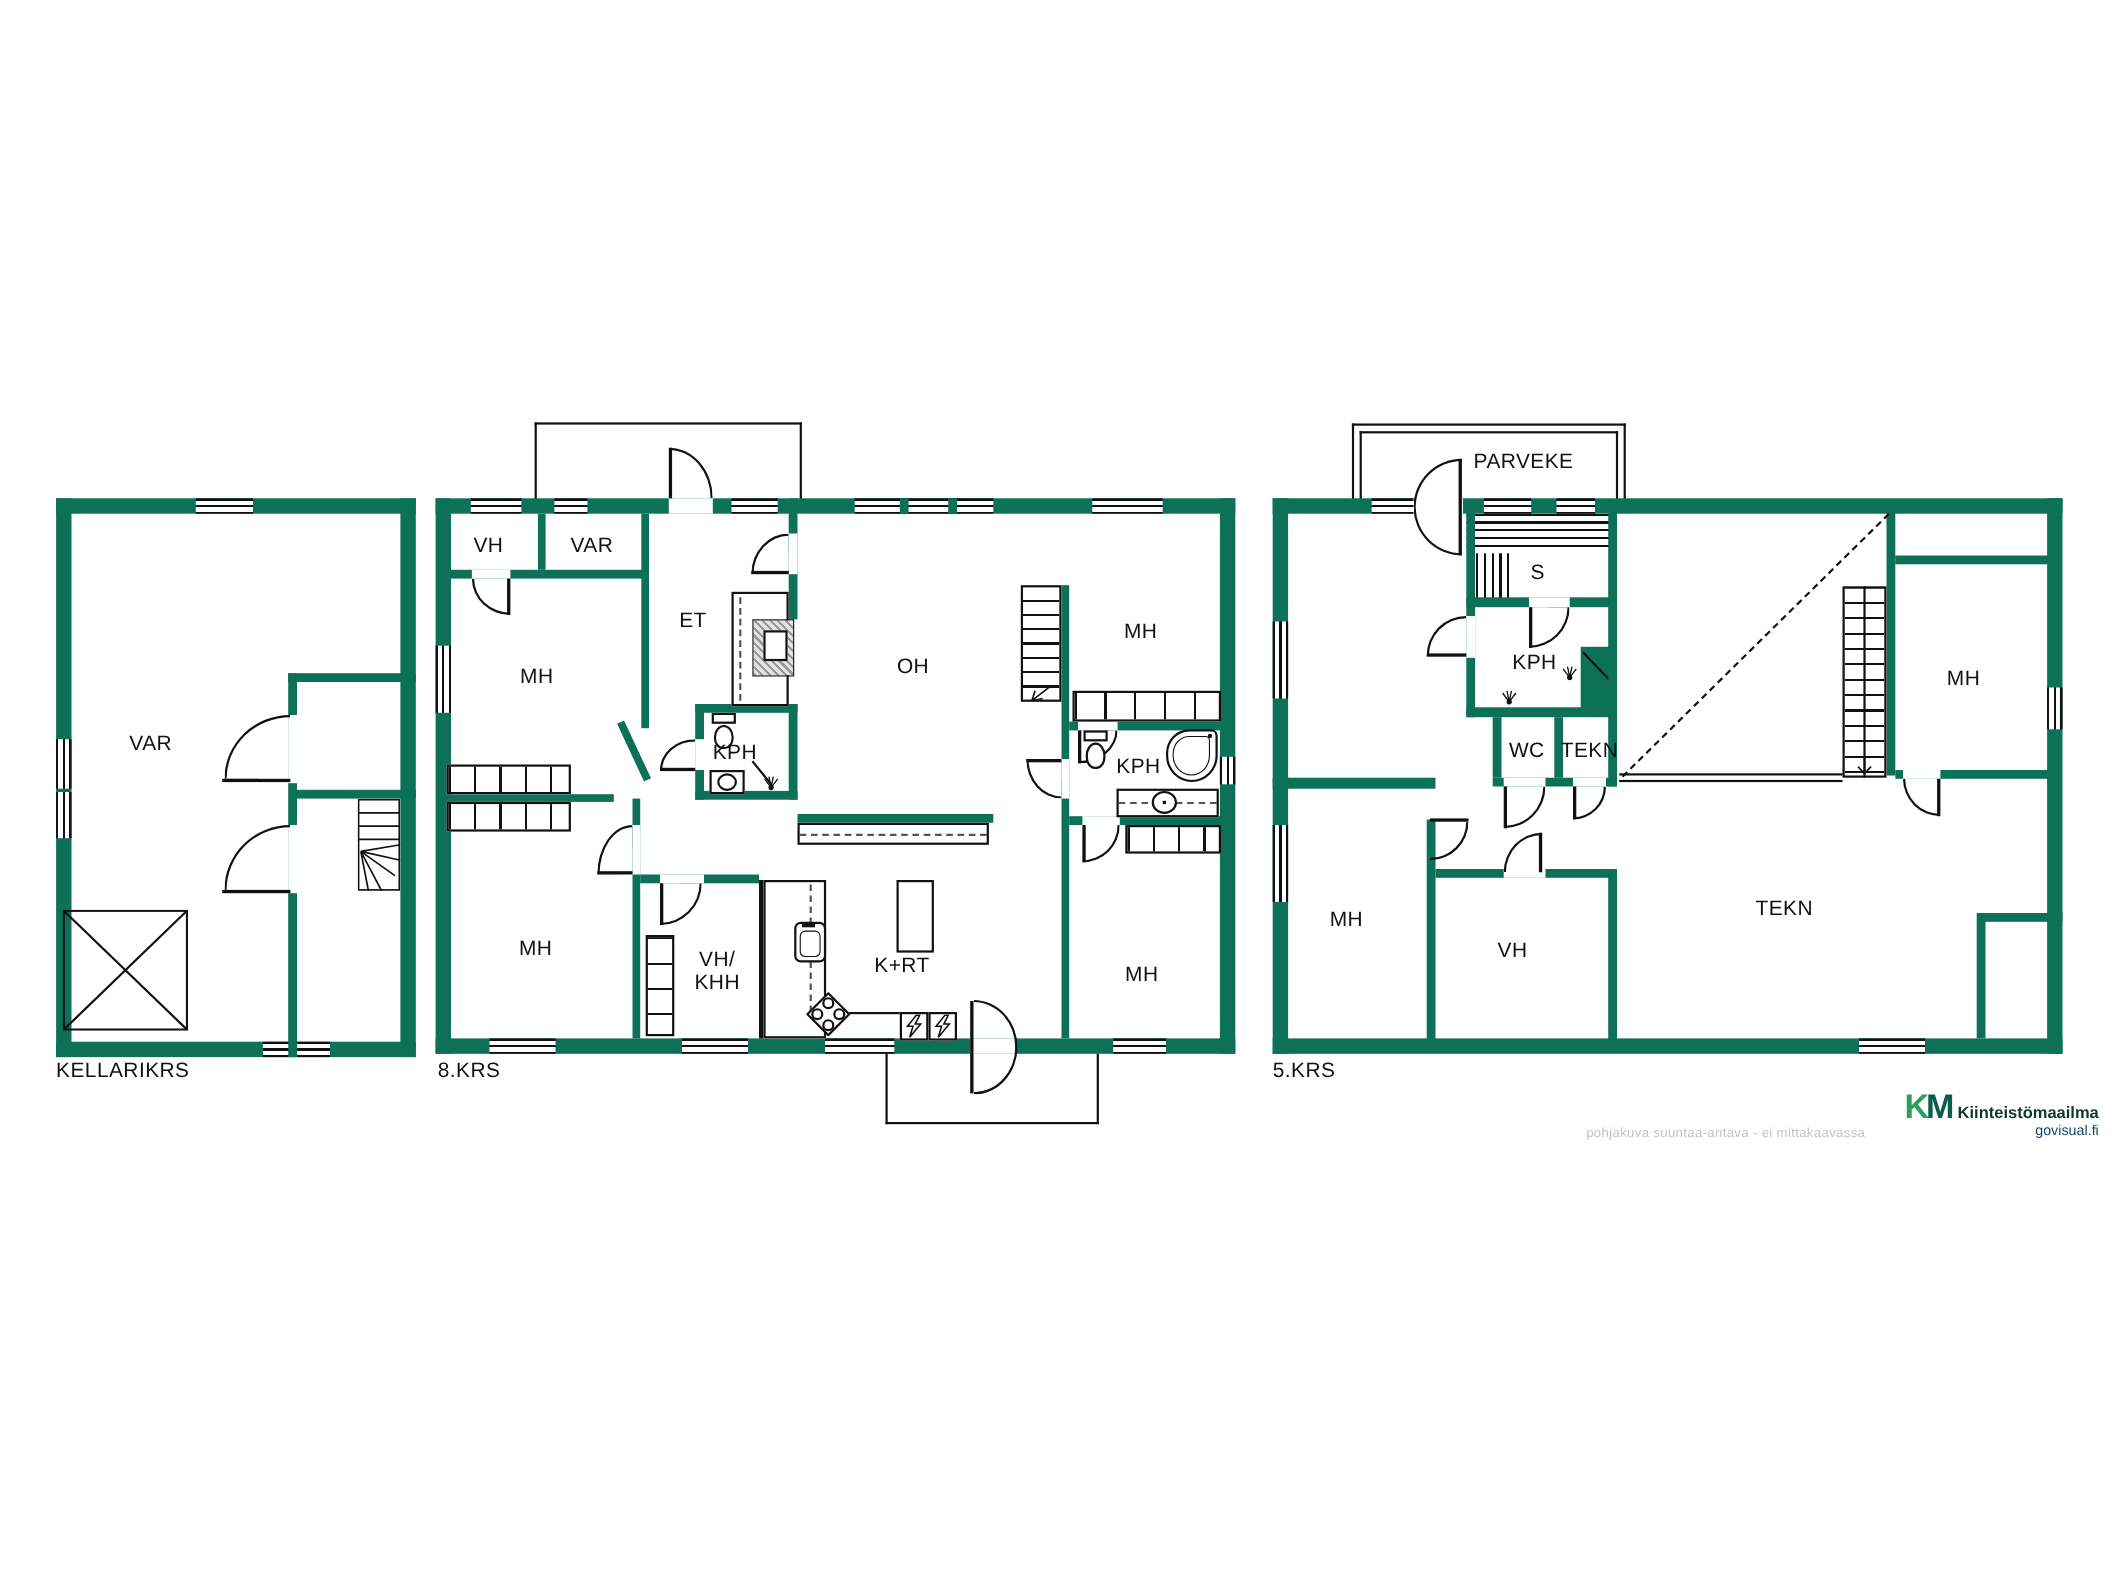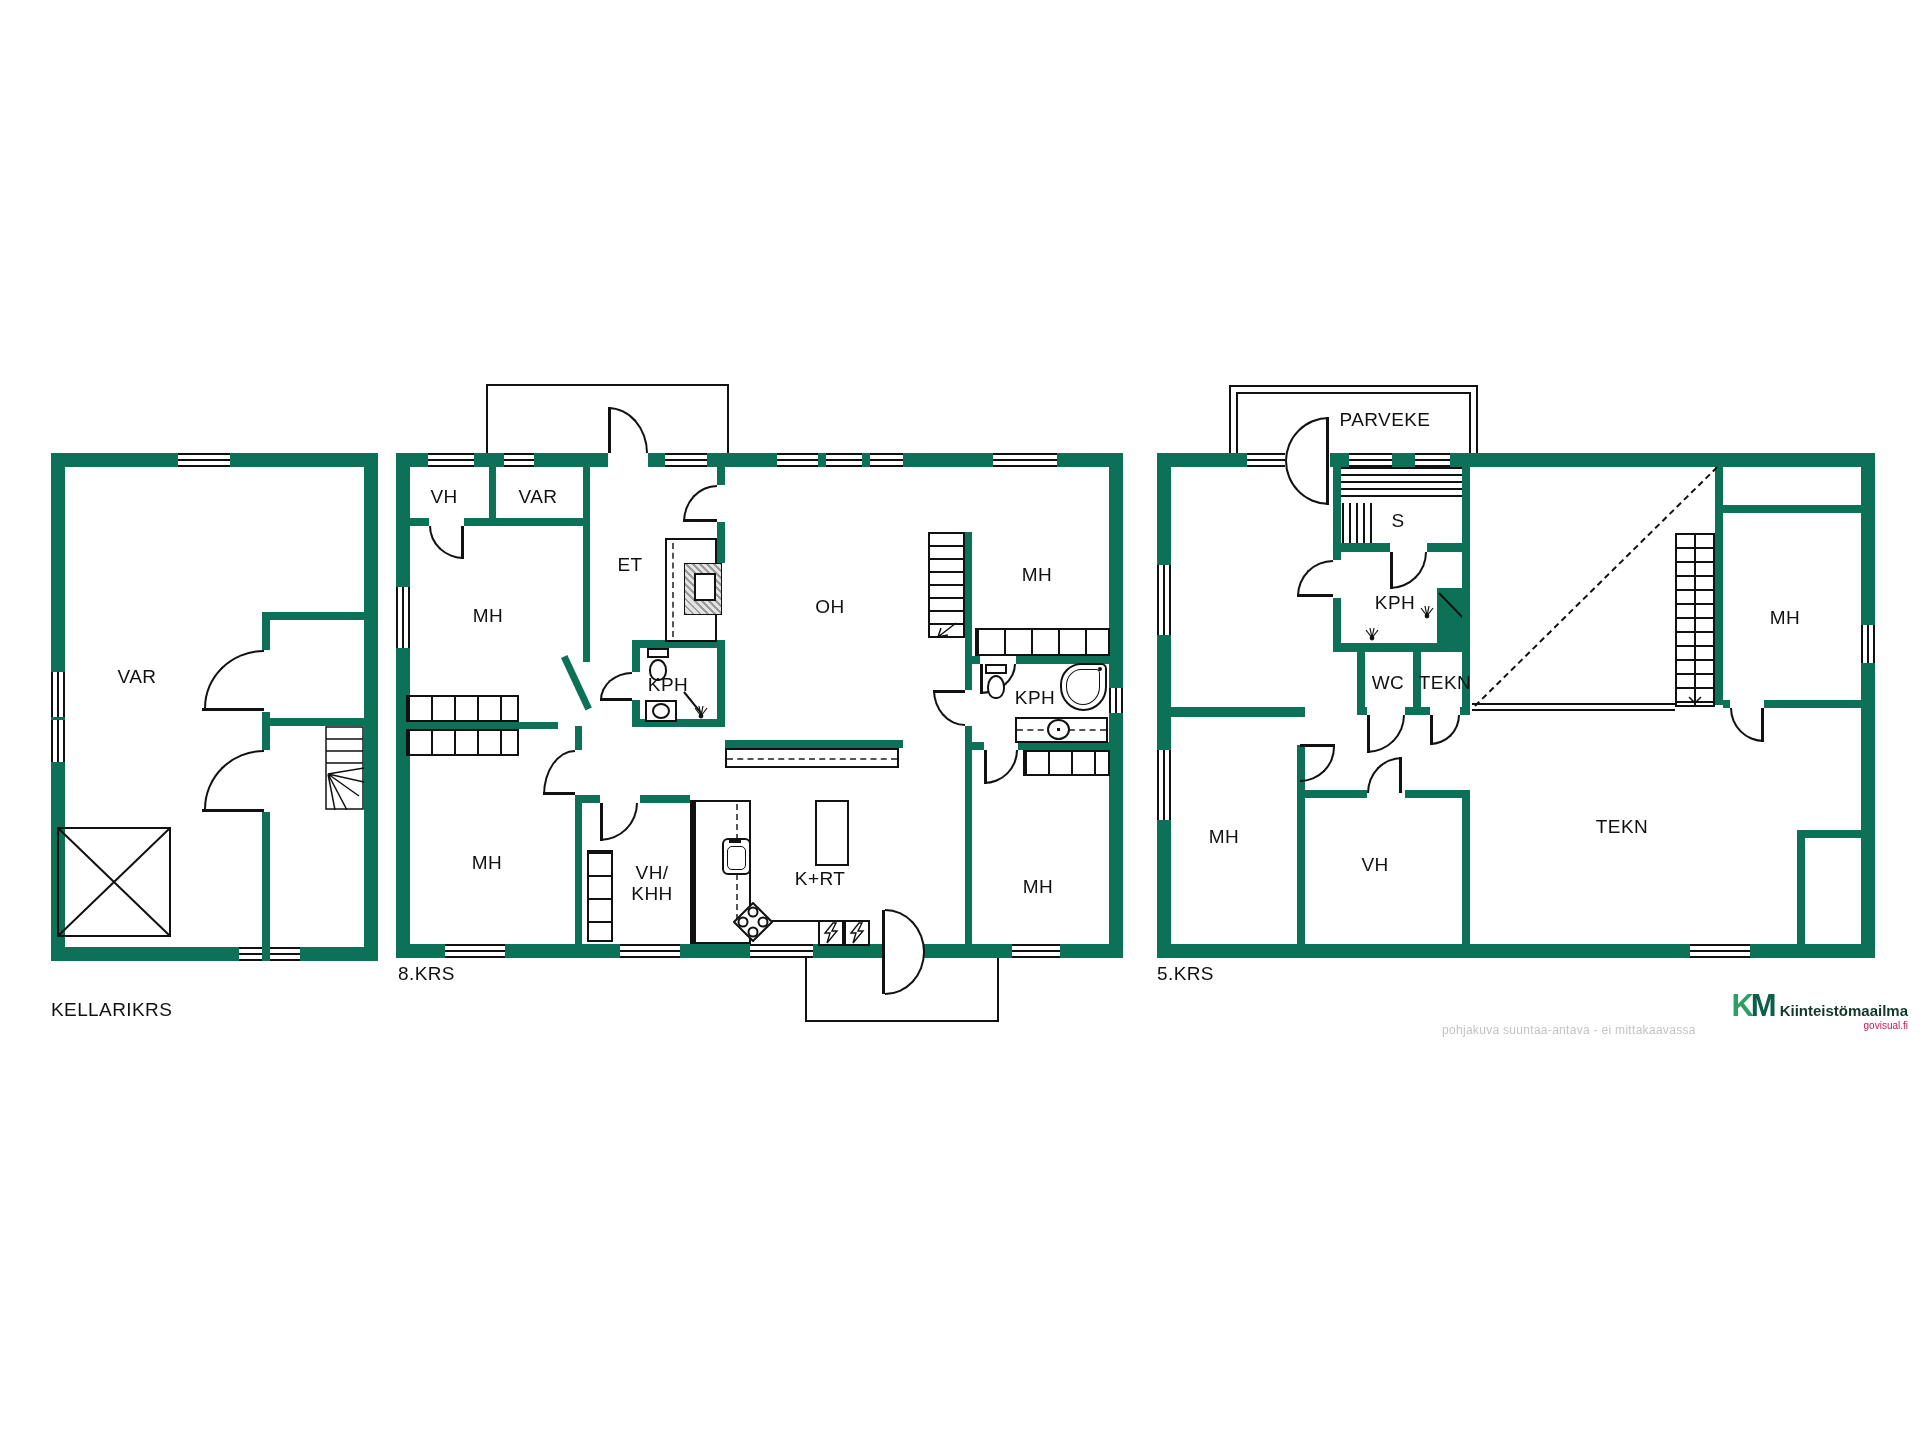--- a/index.html
+++ b/index.html
@@ -31,21 +31,21 @@
   .dashh{position:absolute;border-top:2px dashed #555;}
   .hatch{position:absolute;border:1px solid #111;background:repeating-linear-gradient(45deg,#9a9a9a 0 2px,#e3e3e3 2px 5px);}
   .canopy{position:absolute;border:2px solid #111;background:#fff;}
   .rlbl{position:absolute;transform:translate(-50%,-50%);font-size:19px;color:#111;white-space:nowrap;letter-spacing:.4px;}
   .flbl{position:absolute;font-size:19px;color:#111;letter-spacing:.4px;}
   .disclaimer{position:absolute;left:1442px;top:1023px;font-size:12px;color:#c3c3c3;letter-spacing:.3px;text-align:center;}
   .brand{position:absolute;right:12px;top:988px;width:240px;text-align:right;}
   .brand .k{font-size:31px;font-weight:bold;color:#2e9e63;letter-spacing:-3px;}
   .brand .m{font-size:31px;font-weight:bold;color:#0b5f4a;}
   .brand .nm{font-size:15px;font-weight:bold;color:#113829;margin-left:3px;}
-  .brand .wm{font-size:10px;color:#be185d;margin-top:-4px;}
+  .brand .wm{font-size:13px;color:#0c4a6e;margin-top:-4px;}
   svg{position:absolute;}
 </style>
 </head>
 <body>
 
 <div class="plan" style="left:51px;top:453px;width:327px;height:508px;">
   <div class="w" style="left:0;top:0;width:327px;height:14px;"></div>
   <div class="w" style="left:0;top:0;width:14px;height:508px;"></div>
   <div class="w" style="left:313px;top:0;width:14px;height:508px;"></div>
   <div class="w" style="left:0;top:494px;width:327px;height:14px;"></div>
@@ -74,21 +74,21 @@
   </svg>
 
   <svg style="left:6px;top:374px;" width="114" height="110" viewBox="0 0 114 110">
     <g fill="none" stroke="#111" stroke-width="2">
       <rect x="1" y="1" width="112" height="108"></rect>
       <path d="M1 1 113 109M113 1 1 109"></path>
     </g>
   </svg>
   <span class="rlbl" style="left:86px;top:224px;">VAR</span>
 </div>
-<span class="flbl" style="left:51px;top:963px;margin-top:36px;">KELLARIKRS</span>
+<span class="flbl" style="left:51px;top:963px;">KELLARIKRS</span>
 
 <div class="plan" style="left:396px;top:453px;width:727px;height:505px;">
 
   <div class="canopy" style="left:90px;top:-69px;width:239px;height:69px;border-bottom:none;"></div>
   <div class="canopy" style="left:409px;top:505px;width:190px;height:62px;border-top:none;"></div>
 
   <div class="w" style="left:0;top:0;width:727px;height:14px;"></div>
   <div class="w" style="left:0;top:0;width:14px;height:505px;"></div>
   <div class="w" style="left:713px;top:0;width:14px;height:505px;"></div>
   <div class="w" style="left:0;top:491px;width:727px;height:14px;"></div>

